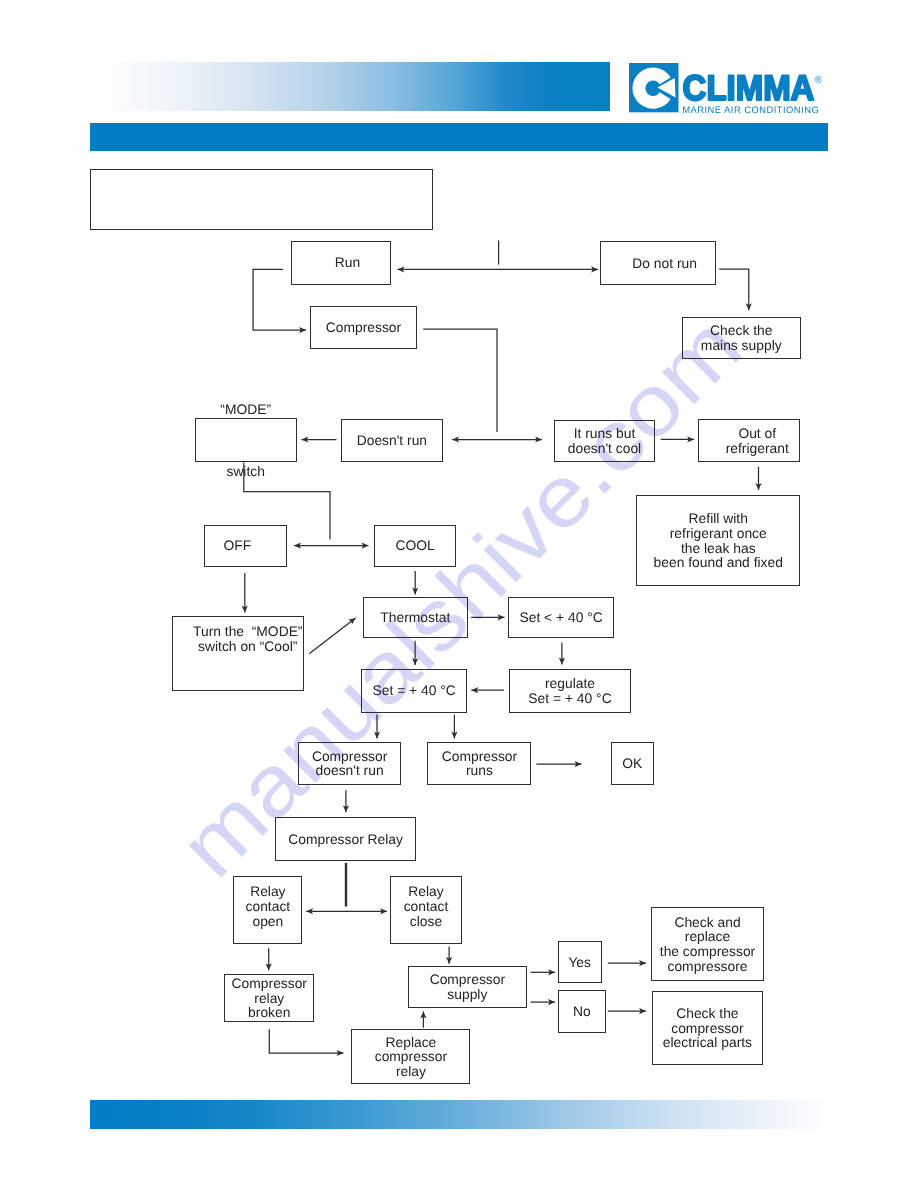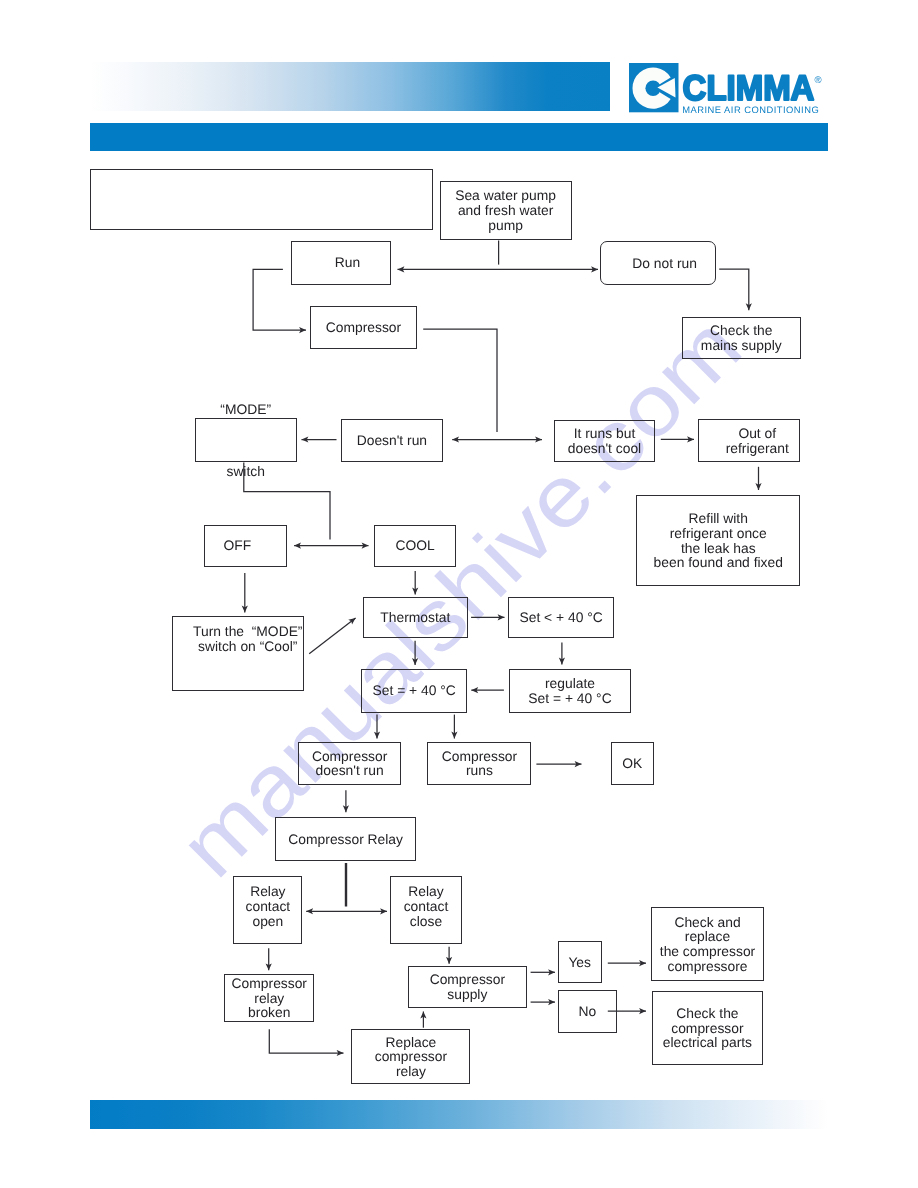--- a/index.html
+++ b/index.html
@@ -101,29 +101,24 @@
         <path d="M268.7 948.3 L268.7 970.3" fill="none" stroke="#2d2d33" stroke-width="1.25" stroke-linecap="butt" marker-end="url(#ah)"></path>
         <path d="M449.1 946.8 L449.1 963.8" fill="none" stroke="#2d2d33" stroke-width="1.25" stroke-linecap="butt" marker-end="url(#ah)"></path>
         <path d="M530.6 972.3 L555 972.3" fill="none" stroke="#2d2d33" stroke-width="1.25" stroke-linecap="butt" marker-end="url(#ah)"></path>
         <path d="M530.6 1002.1 L555 1002.1" fill="none" stroke="#2d2d33" stroke-width="1.25" stroke-linecap="butt" marker-end="url(#ah)"></path>
         <path d="M607.8 963.2 L646 963.2" fill="none" stroke="#2d2d33" stroke-width="1.25" stroke-linecap="butt" marker-end="url(#ah)"></path>
         <path d="M607.8 1011.1 L646 1011.1" fill="none" stroke="#2d2d33" stroke-width="1.25" stroke-linecap="butt" marker-end="url(#ah)"></path>
         <path d="M269.3 1029.2 L269.3 1053 L343.5 1053" fill="none" stroke="#2d2d33" stroke-width="1.25" stroke-linecap="butt" marker-end="url(#ah)"></path>
         <path d="M423.4 1027.7 L423.4 1011.5" fill="none" stroke="#2d2d33" stroke-width="1.25" stroke-linecap="butt" marker-end="url(#ah)"></path>
       </svg>
   <div class="node" style="left: 90.4px; top: 168.6px; width: 342.2px; height: 61.8px;"></div>
-      <div class="node" style="left: 439.5px; top: 180.7px; width: 132.2px; height: 59.4px;">
-        <span class="ln">Sea water pump</span>
-        <span class="ln">and fresh water</span>
-        <span class="ln">pump</span>
-      </div>
       <div class="node left" style="left: 291.4px; top: 241.1px; width: 99.3px; height: 43.5px;">
         <span class="ln">Run</span>
       </div>
-      <div class="node left" style="left: 600.4px; top: 241.3px; width: 115.4px; height: 43.3px; border-radius: 7px;">
+      <div class="node left" style="left: 600.4px; top: 241.3px; width: 115.4px; height: 43.3px;">
         <span class="ln">Do not run</span>
       </div>
       <div class="node" style="left: 310.3px; top: 306.1px; width: 106.3px; height: 42.8px;">
         <span class="ln">Compressor</span>
       </div>
       <div class="node" style="left: 681.8px; top: 317.1px; width: 118.9px; height: 42.2px;">
         <span class="ln">Check the</span>
         <span class="ln">mains supply</span>
       </div>
       <div class="node" style="left: 194.8px; top: 418.4px; width: 101.8px; height: 43.8px; gap: 48px;">
@@ -204,21 +199,21 @@
         <span class="ln">supply</span>
       </div>
       <div class="node" style="left: 351.4px; top: 1029.3px; width: 119px; height: 55.2px;">
         <span class="ln">Replace</span>
         <span class="ln">compressor</span>
         <span class="ln">relay</span>
       </div>
       <div class="node" style="left: 557.8px; top: 941.3px; width: 43.8px; height: 42.2px; justify-content: center;">
         <span class="ln">Yes</span>
       </div>
-      <div class="node" style="left: 557.8px; top: 989.6px; width: 59px; height: 43px;">
+      <div class="node" style="left: 557.8px; top: 989.6px; width: 48px; height: 43px;">
         <span class="ln">No</span>
       </div>
       <div class="node" style="left: 651.3px; top: 906.9px; width: 112.4px; height: 74.6px;">
         <span class="ln">Check and</span>
         <span class="ln">replace</span>
         <span class="ln">the compressor</span>
         <span class="ln">compressore</span>
       </div>
       <div class="node" style="left: 651.5px; top: 990.7px; width: 111.8px; height: 74.7px;">
         <span class="ln">Check the</span>

